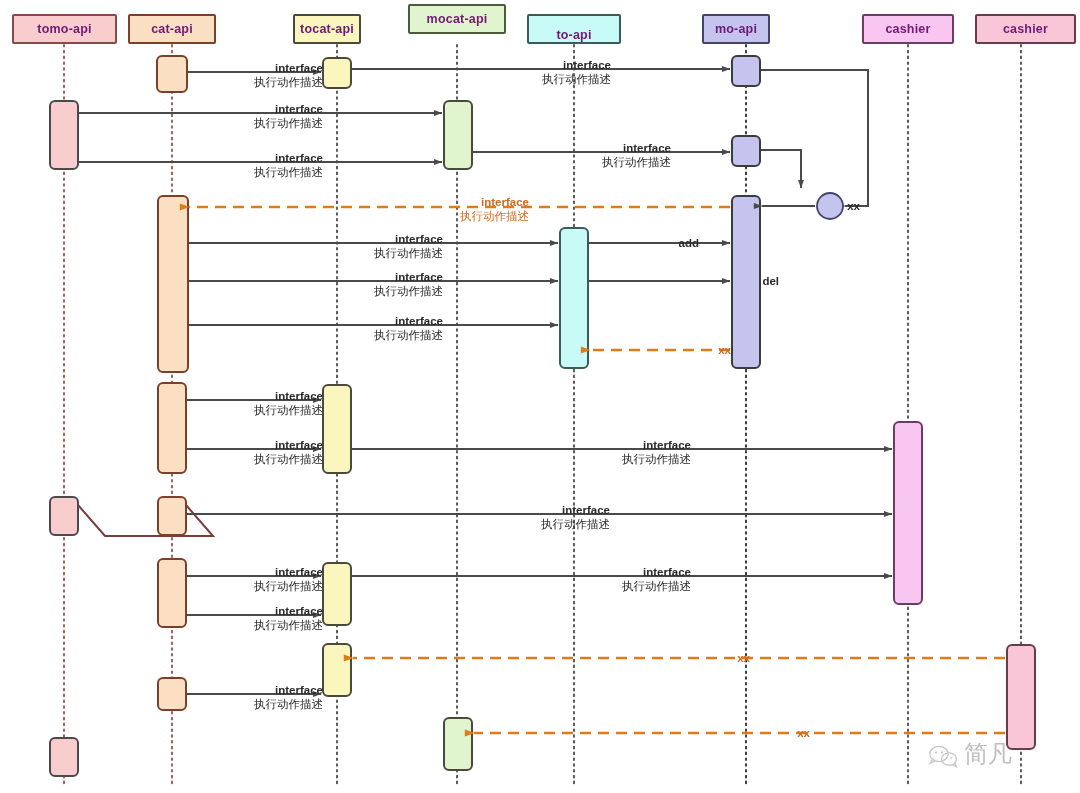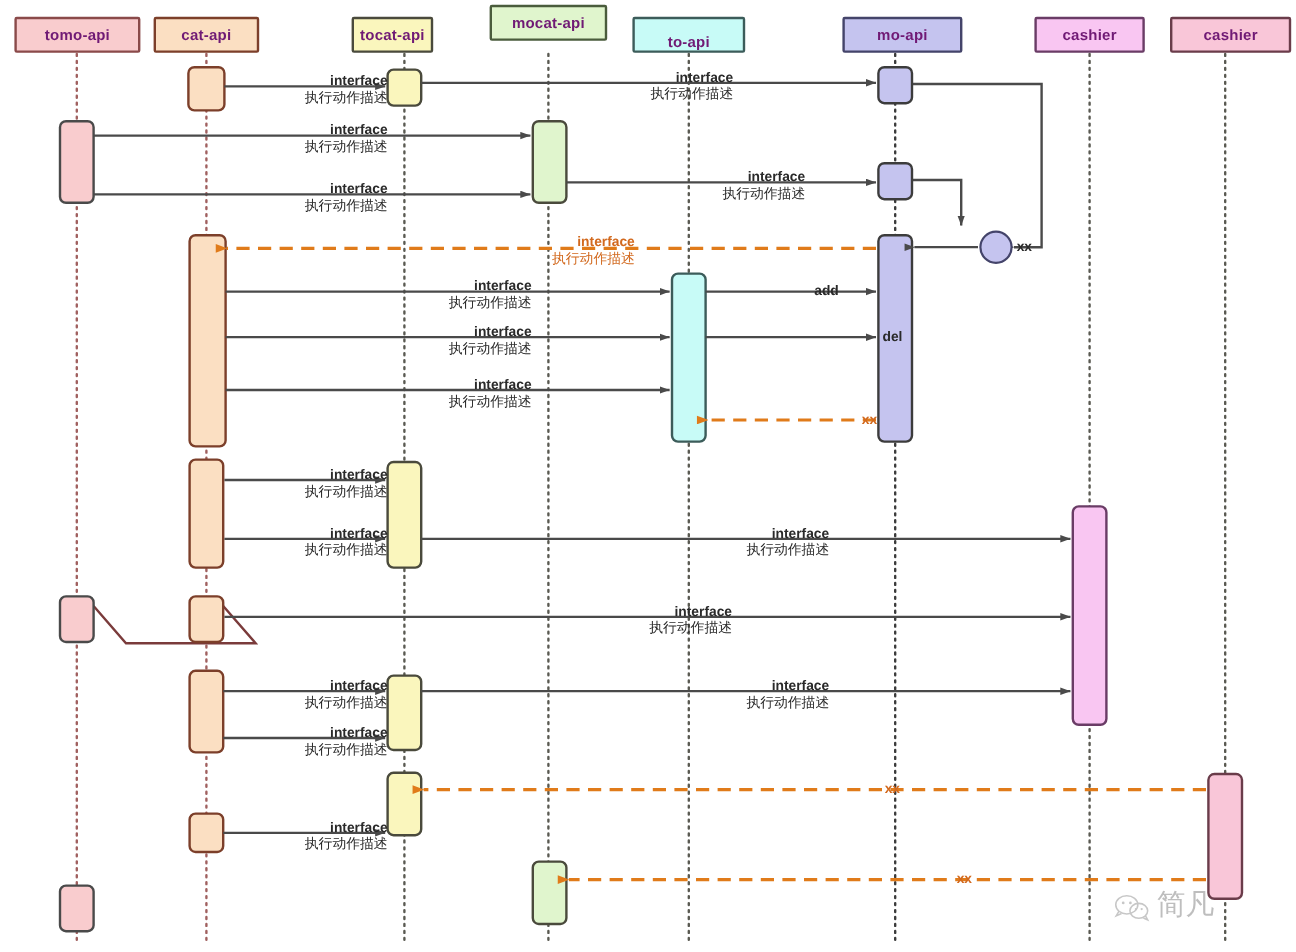--- a/index.html
+++ b/index.html
@@ -152,21 +152,21 @@
       </div>
       <div class="participant" style="left: 293px; top: 14px; width: 68px; background: rgb(250, 246, 189); border-color: rgb(74, 74, 60);">
         <span>tocat-api</span>
       </div>
       <div class="participant" style="left: 408px; top: 4px; width: 98px; background: rgb(224, 245, 205); border-color: rgb(74, 92, 60);">
         <span>mocat-api</span>
       </div>
       <div class="participant" style="left: 527px; top: 14px; width: 94px; background: rgb(200, 251, 247); border-color: rgb(60, 92, 90); align-items: flex-end;">
         <span>to-api</span>
       </div>
-      <div class="participant" style="left: 702px; top: 14px; width: 100px; background: rgb(197, 196, 239); border-color: rgb(68, 68, 106);">
+      <div class="participant" style="left: 702px; top: 14px; width: 68px; background: rgb(197, 196, 239); border-color: rgb(68, 68, 106);">
         <span>mo-api</span>
       </div>
       <div class="participant" style="left: 862px; top: 14px; width: 92px; background: rgb(249, 198, 242); border-color: rgb(106, 60, 102);">
         <span>cashier</span>
       </div>
       <div class="participant" style="left: 975px; top: 14px; width: 101px; background: rgb(249, 198, 216); border-color: rgb(106, 60, 74);">
         <span>cashier</span>
       </div>
     </div>
   <div id="labels-layer">
@@ -198,21 +198,21 @@
         <span class="l1">interface</span>
         <span class="l2">执行动作描述</span>
       </div>
       <div class="msg small" style="left: 559px; top: 237px; width: 140px;">
         <span class="l1">add</span>
       </div>
       <div class="msg" style="left: 303px; top: 271px; width: 140px;">
         <span class="l1">interface</span>
         <span class="l2">执行动作描述</span>
       </div>
-      <div class="msg small" style="left: 564px; top: 275px; width: 140px; padding-left: 48px;">
+      <div class="msg small" style="left: 591px; top: 275px; width: 140px; padding-left: 48px;">
         <span class="l1">del</span>
       </div>
       <div class="msg" style="left: 303px; top: 315px; width: 140px;">
         <span class="l1">interface</span>
         <span class="l2">执行动作描述</span>
       </div>
       <div class="msg ret small" style="left: 591px; top: 344px; width: 140px;">
         <span class="l1">xx</span>
       </div>
       <div class="msg small" style="left: 720px; top: 200px; width: 140px;">

